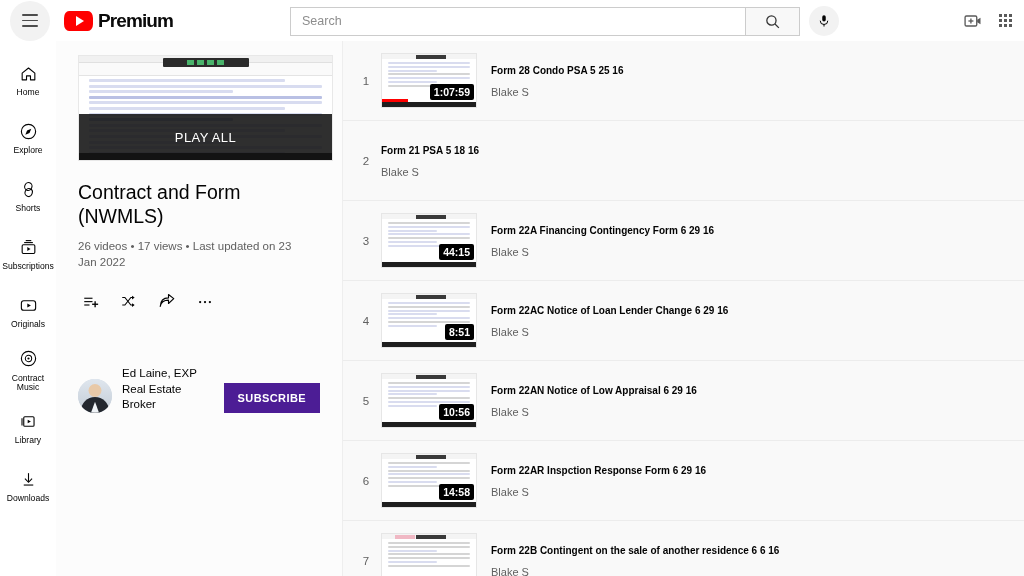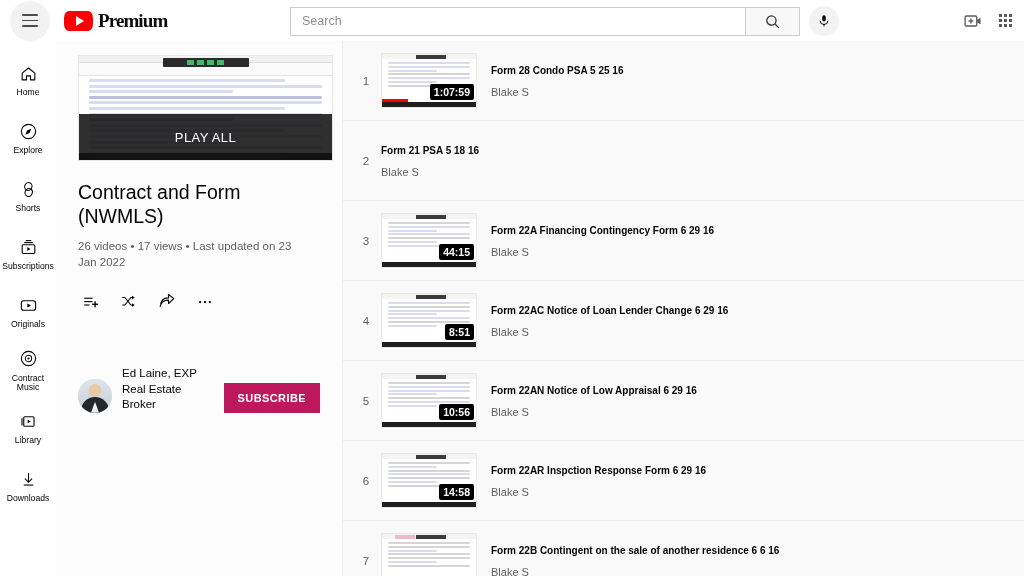--- a/index.html
+++ b/index.html
@@ -41,21 +41,20 @@
   .logo-play::after {
     content: ""; width: 0; height: 0;
     border-left: 8px solid #ffffff;
     border-top: 5px solid transparent;
     border-bottom: 5px solid transparent;
     margin-left: 2px;
   }
   .logo-text {
     font-size: 19px; font-weight: bold; color: #0b0b0b;
     letter-spacing: -0.9px;
-    font-family: Liberation Serif, serif;
   }
 
   .search-area {
     position: absolute; left: 290px; top: 6px;
     display: flex; align-items: center;
   }
   .search-box {
     width: 455px; height: 29px;
     border: 1px solid #cccccc; border-right: none;
     display: flex; align-items: center;
@@ -210,21 +209,21 @@
     position: absolute; bottom: 0; left: 50%; transform: translateX(-50%);
     width: 8px; height: 11px; background: #eef2f6;
     clip-path: polygon(50% 0, 100% 100%, 0 100%);
   }
   .channel-name {
     font-size: 11.5px; color: #030303; line-height: 1.35;
     width: 100px; cursor: pointer;
   }
   .subscribe-btn {
     margin-left: auto;
-    background: #be185d; color: #ffffff;
+    background: #4c1d95; color: #ffffff;
     font-size: 11px; font-weight: bold;
     letter-spacing: 0.4px;
     padding: 9px 14px;
     border: none; cursor: pointer;
     font-family: "Liberation Sans", sans-serif;
   }
 
   
   .video-list {
     position: absolute; top: 41px; left: 343px;

